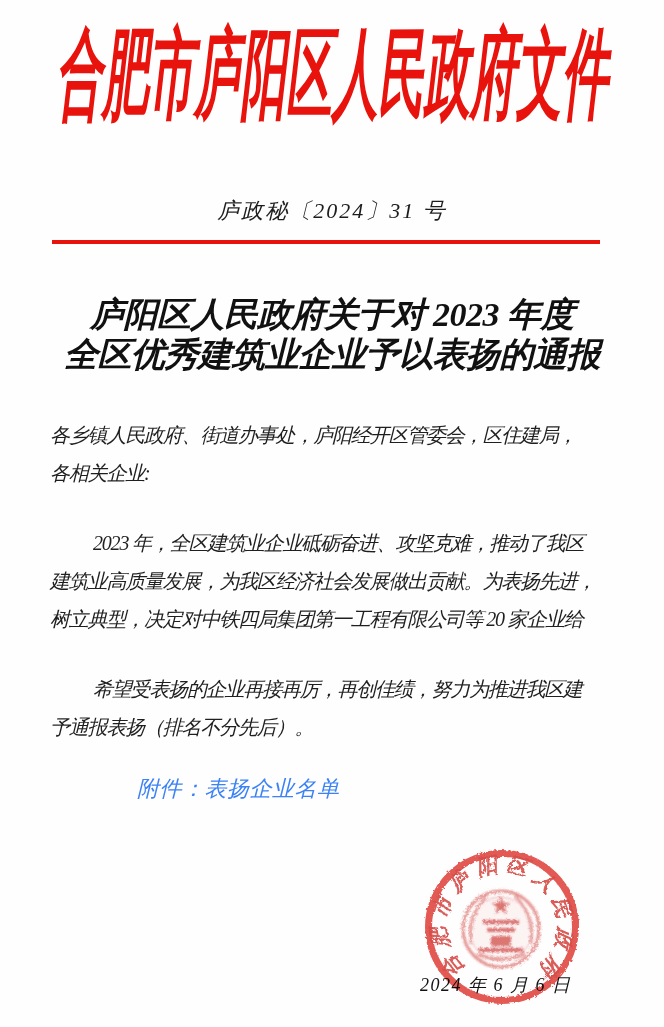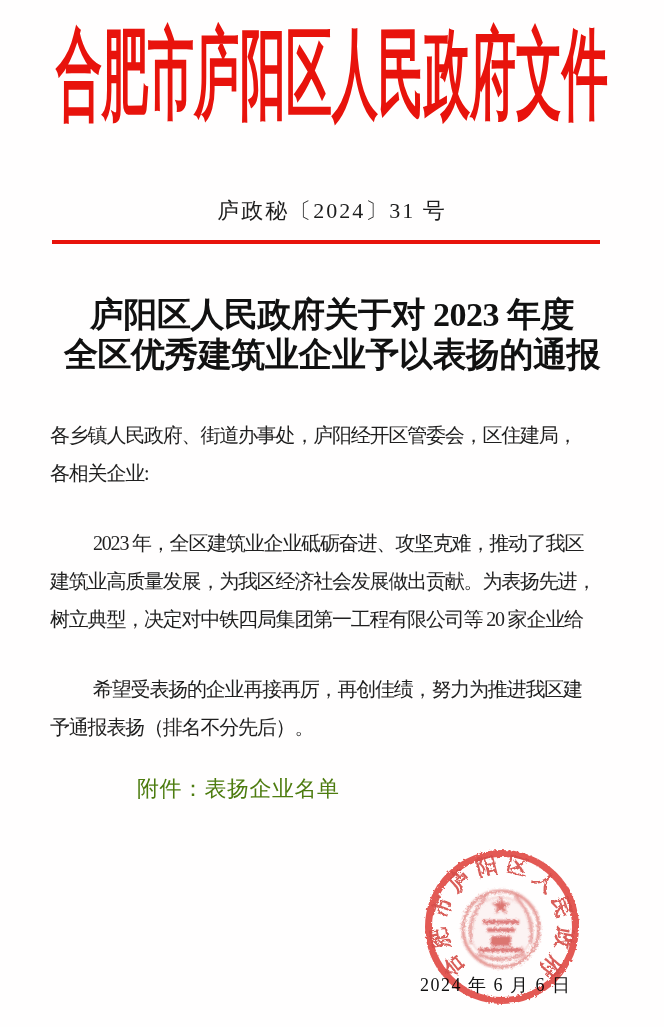--- a/index.html
+++ b/index.html
@@ -10,20 +10,21 @@
     --serif:"Liberation Serif","DejaVu Serif",serif;
   }
   html,body{margin:0;padding:0;background:#ffffff;}
   .page{
     position:relative;
     width:664px;height:1027px;
     background:#fffefe;
     overflow:hidden;
     font-family:var(--serif);
     color:var(--text-black);
+    font-style:italic;
   }
   
   .org-header{
     position:absolute;top:24px;left:0;width:100%;
     text-align:center;
     font-size:46px;line-height:48px;font-weight:bold;
     color:var(--header-red);
     transform:scaleY(2.15);
     transform-origin:50% 0;
     letter-spacing:0px;
@@ -61,21 +62,21 @@
     color:#1f1f1f;
   }
   .body-text .line{white-space:nowrap;}
   .body-text .line.indent{padding-left:43px;margin-top:32px;}
   
   .attachment{
     position:absolute;top:772px;left:50px;
     padding-left:87px;
     font-size:22px;line-height:34px;
     letter-spacing:0.5px;
-    color:#4d7c0f;
+    color:#3b82f6;
     white-space:nowrap;
   }
   
   .doc-date{
     position:absolute;top:970px;left:420px;
     font-size:18px;line-height:30px;
     letter-spacing:1.5px;
     color:#121212;
     white-space:nowrap;
     z-index:2;

